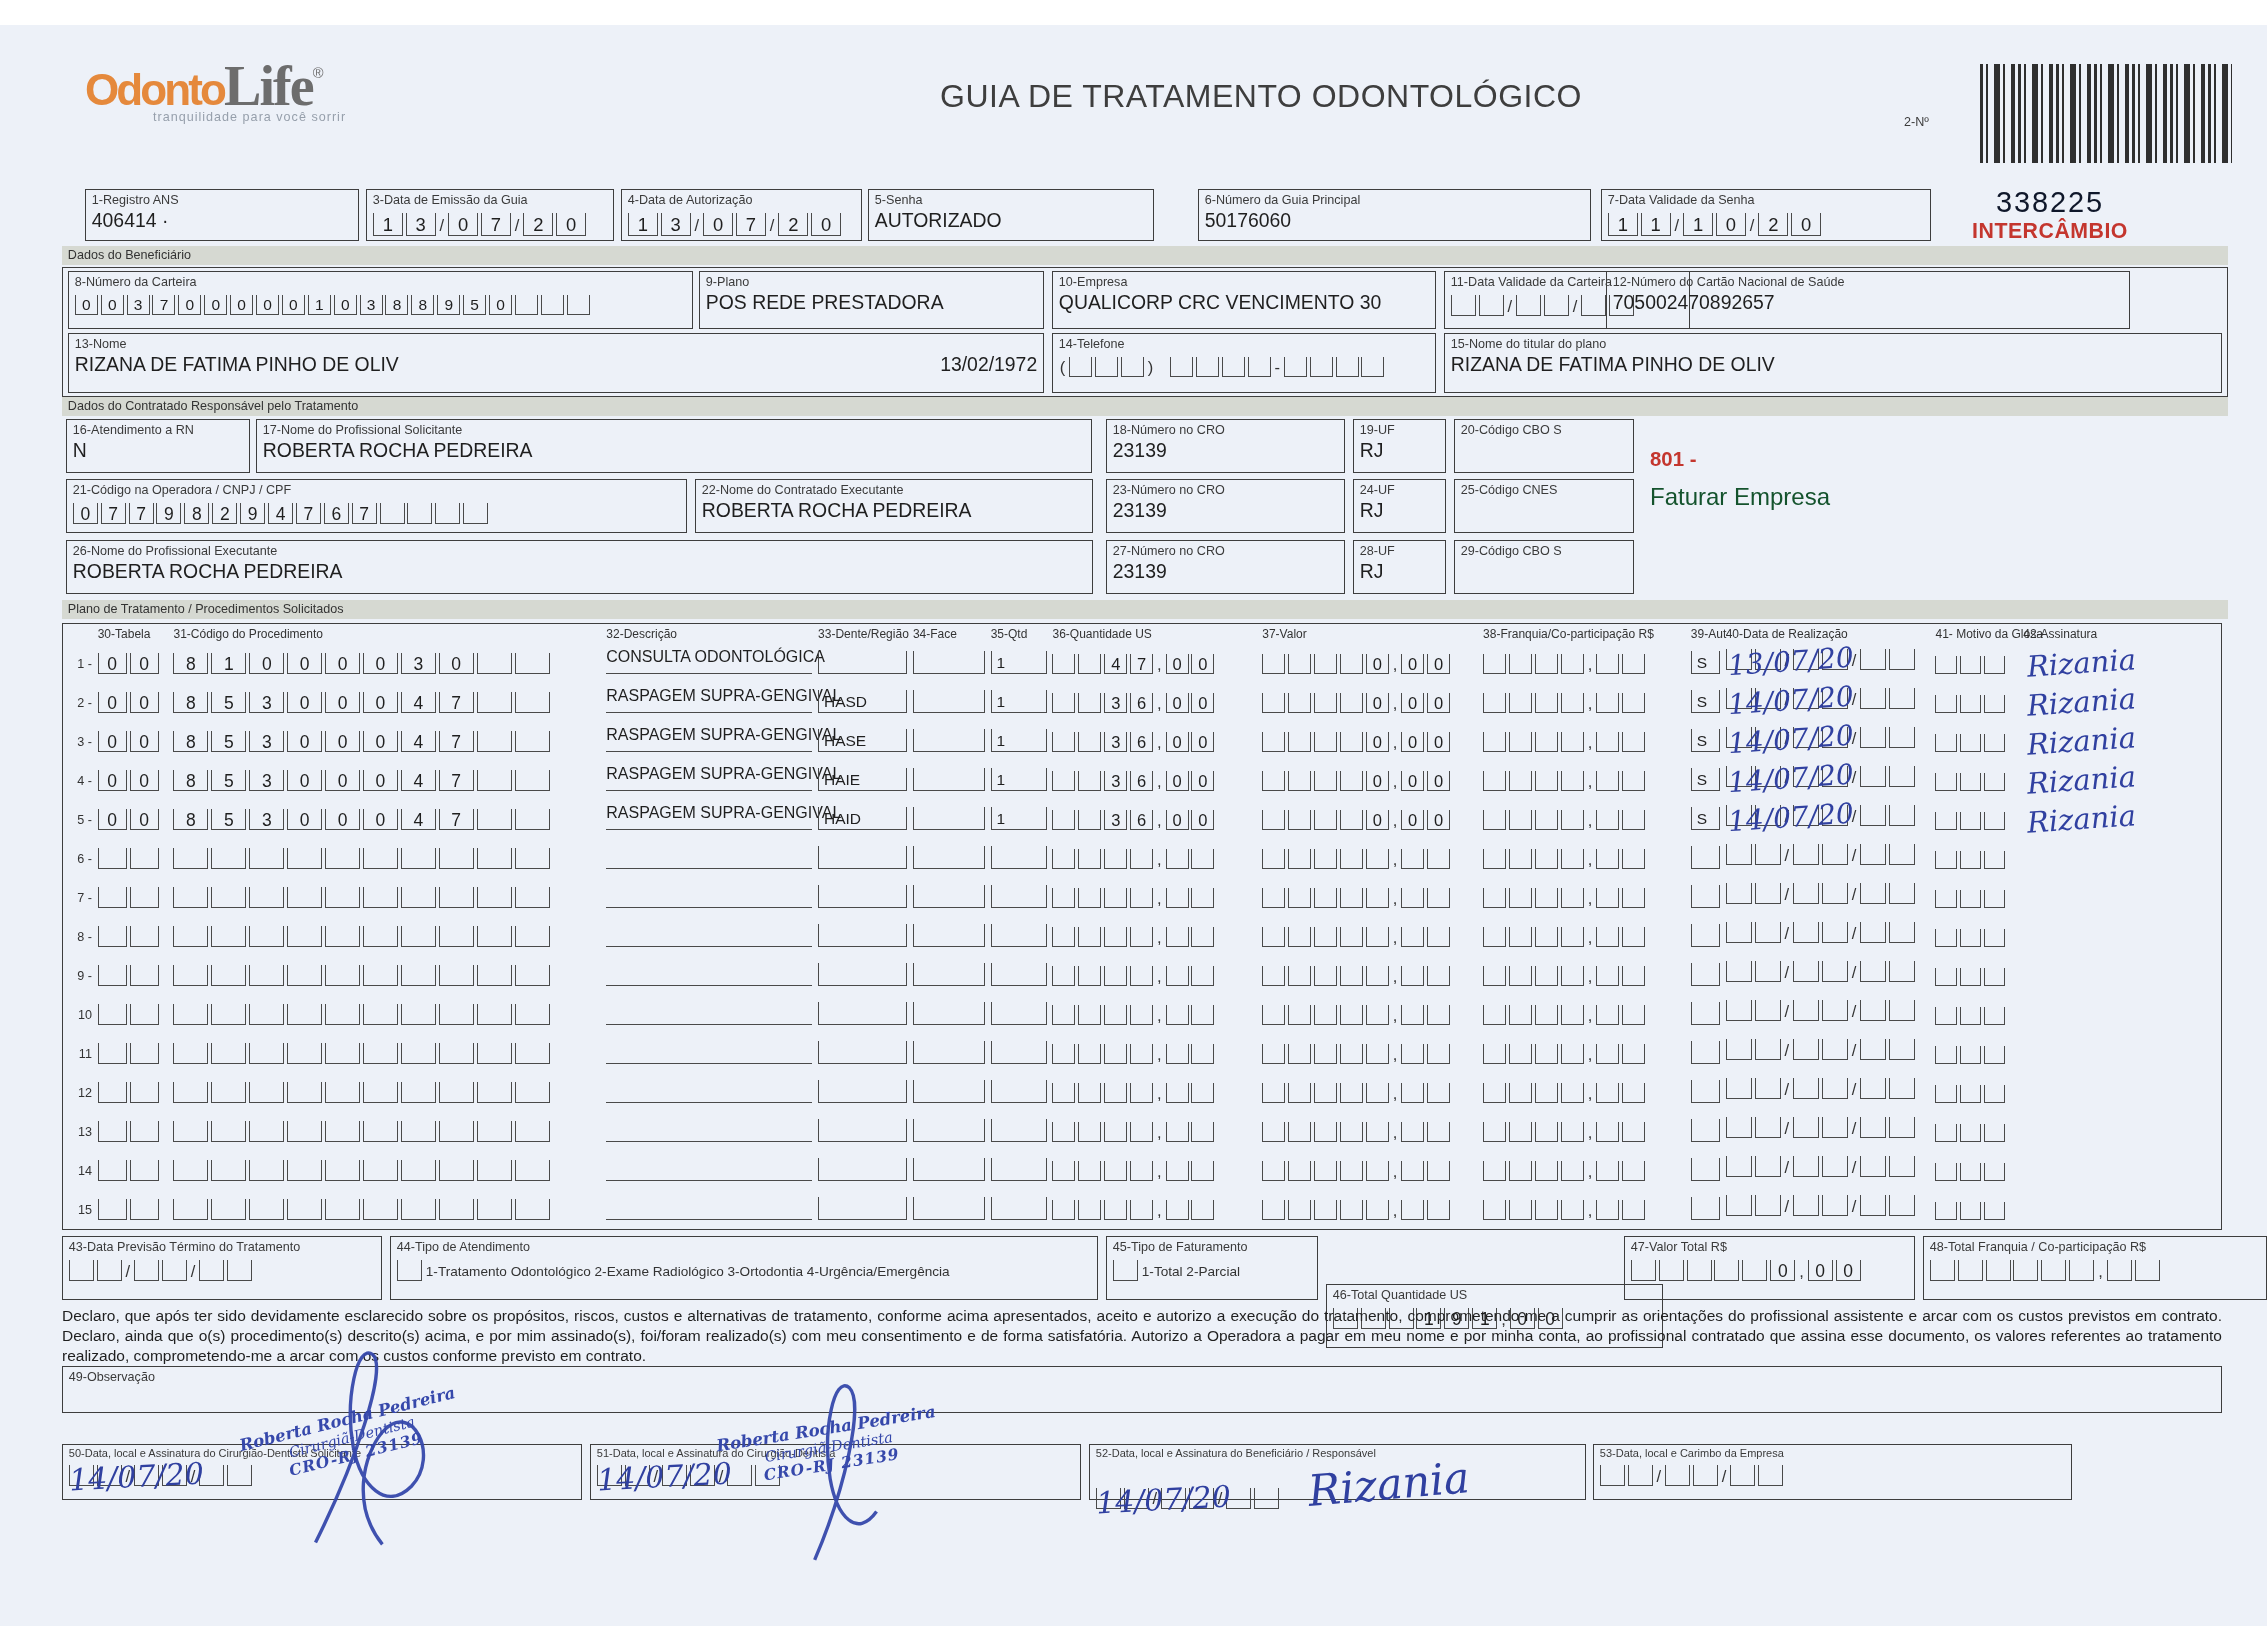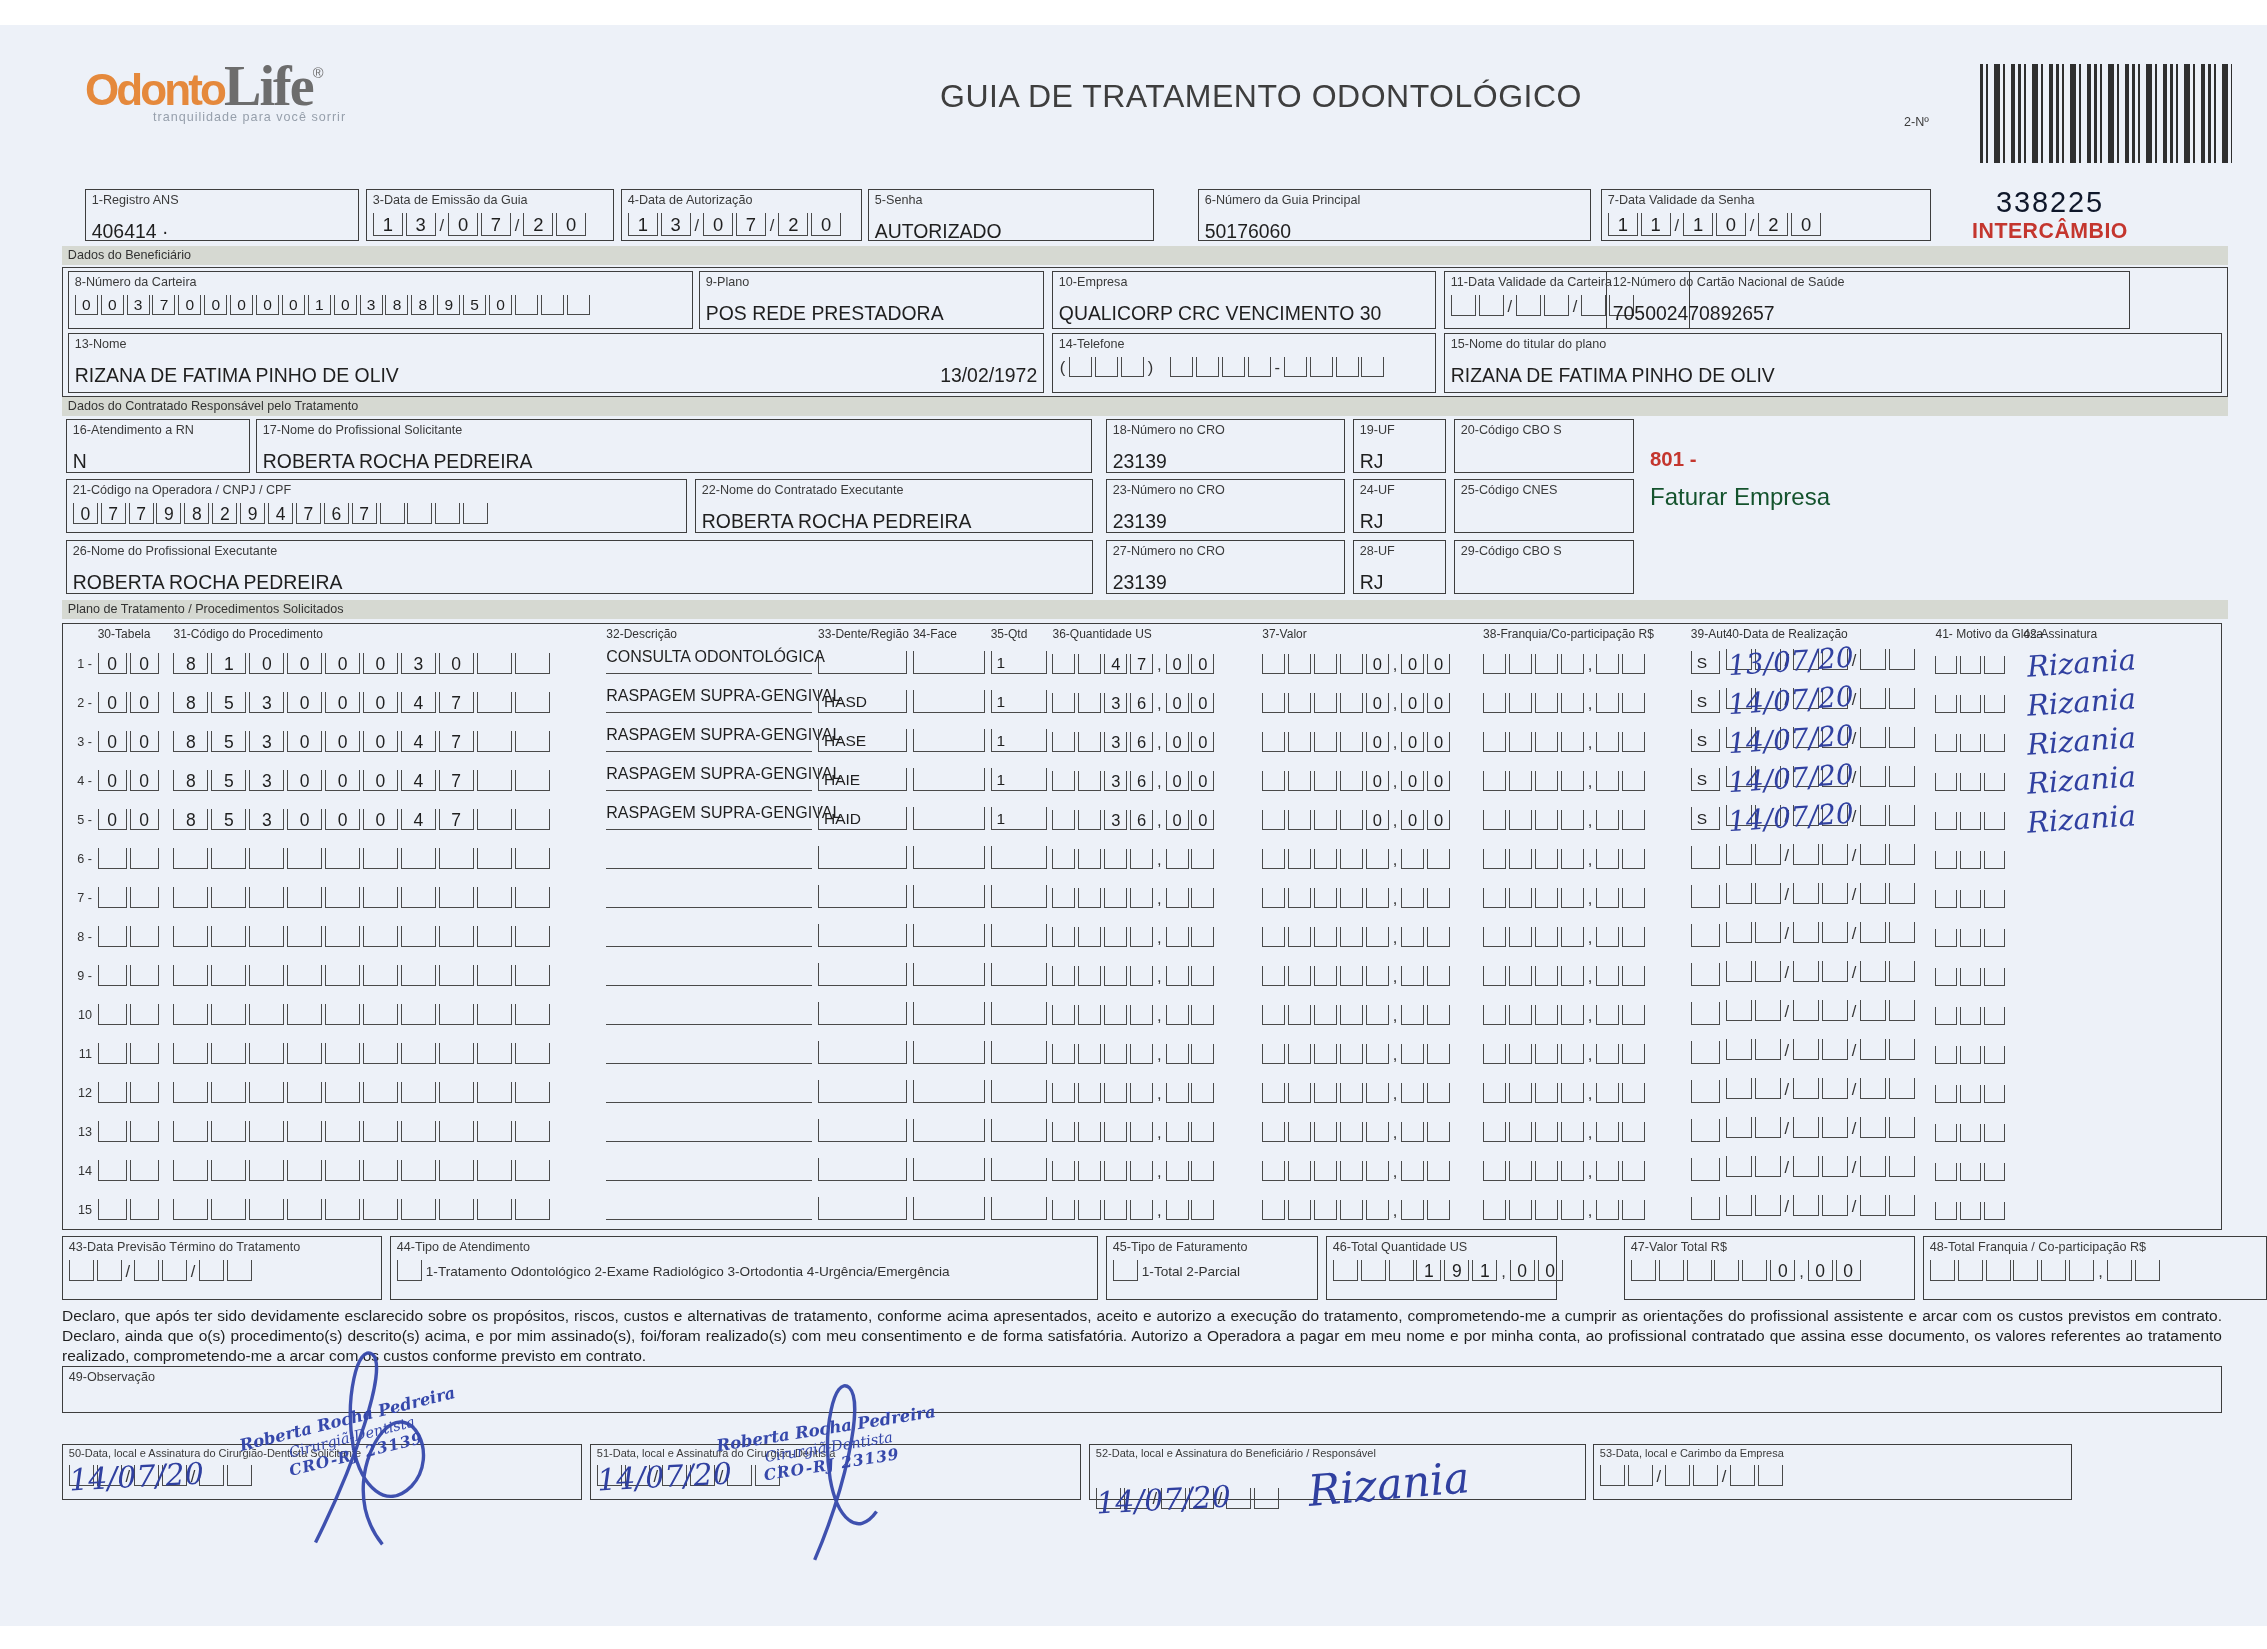--- a/index.html
+++ b/index.html
@@ -16,21 +16,21 @@
 .title{font-size:32px;color:#3e3e3e;letter-spacing:0.5px;text-align:center;white-space:nowrap}
 .barcode{background:repeating-linear-gradient(90deg,#2f2f2f 0 2.9px,transparent 2.9px 5.8px,#2f2f2f 5.8px 7.8px,transparent 7.8px 13.6px,#2f2f2f 13.6px 20.4px,transparent 20.4px 23px,#2f2f2f 23px 25px,transparent 25px 31px,#2f2f2f 31px 35px,transparent 35px 38px)}
 .bc-label{font-size:12.6px;color:#3c3c3c}
 .guide-num{font-size:29px;color:#0f172a;letter-spacing:1.9px;text-align:center}
 .intercambio{font-size:21.3px;font-weight:bold;color:#c4362e;letter-spacing:0.5px;text-align:center}
 
 .fbox{border:1.9px solid #3e3e3e;padding:2.9px 5.8px;background:transparent}
 .obox{border:1.9px solid #3e3e3e}
 .flabel{font-size:12.6px;color:#3a3a3a;white-space:nowrap}
 .flabel-sm{font-size:11px;color:#3a3a3a;white-space:nowrap}
-.fvalue{font-size:19.4px;color:#1f1f1f;margin-top:13px;white-space:nowrap}
+.fvalue{font-size:19.4px;color:#1f1f1f;margin-top:2px;white-space:nowrap}
 .fvalue-row{display:flex;justify-content:space-between;align-items:flex-end}
 .bar{background:#d6d9d2;font-size:12.6px;color:#333;padding:1.9px 5.8px;height:19.4px}
 .red-code{font-size:20.4px;color:#c4362e;font-weight:bold}
 .red-code-desc{font-size:24px;color:#14532d}
 
 .comb{display:inline-flex;align-items:flex-end;gap:2.9px;margin-top:5.8px}
 .comb-cell{display:inline-flex;align-items:flex-end;justify-content:center;width:25px;height:21.3px;border:1.9px solid #4a4a4a;border-top:none;font-size:17.5px;line-height:18.4px;color:#1f1f1f}
 .comb-sep{font-size:16.5px;line-height:19.4px;padding:0 1px;color:#333}
 .comb-gap{width:9.7px}
 .c-lg .comb-cell{width:30px;height:23px;font-size:18.4px}
@@ -1426,21 +1426,21 @@
   </div>
   <div class="abs fbox" style="left:1106px;top:1236px;width:212px;height:64px">
     <div class="flabel">45-Tipo de Faturamento</div>
     <div class="optline">
       <span class="comb">
           <span class="comb-cell"></span>
         </span>
       <span class="opttext">1-Total  2-Parcial</span>
     </div>
   </div>
-  <div class="abs fbox" style="left:1326px;top:1236px;width:231px;height:64px">
+  <div class="abs fbox" style="left:1326px;top:1284px;width:337px;height:64px">
     <div class="flabel">46-Total Quantidade US</div>
     <div class="comb">
         <span class="comb-cell"></span>
         <span class="comb-cell"></span>
         <span class="comb-cell"></span>
         <span class="comb-cell">1</span>
         <span class="comb-cell">9</span>
         <span class="comb-cell">1</span>
         <span class="comb-sep">,</span>
         <span class="comb-cell">0</span>

